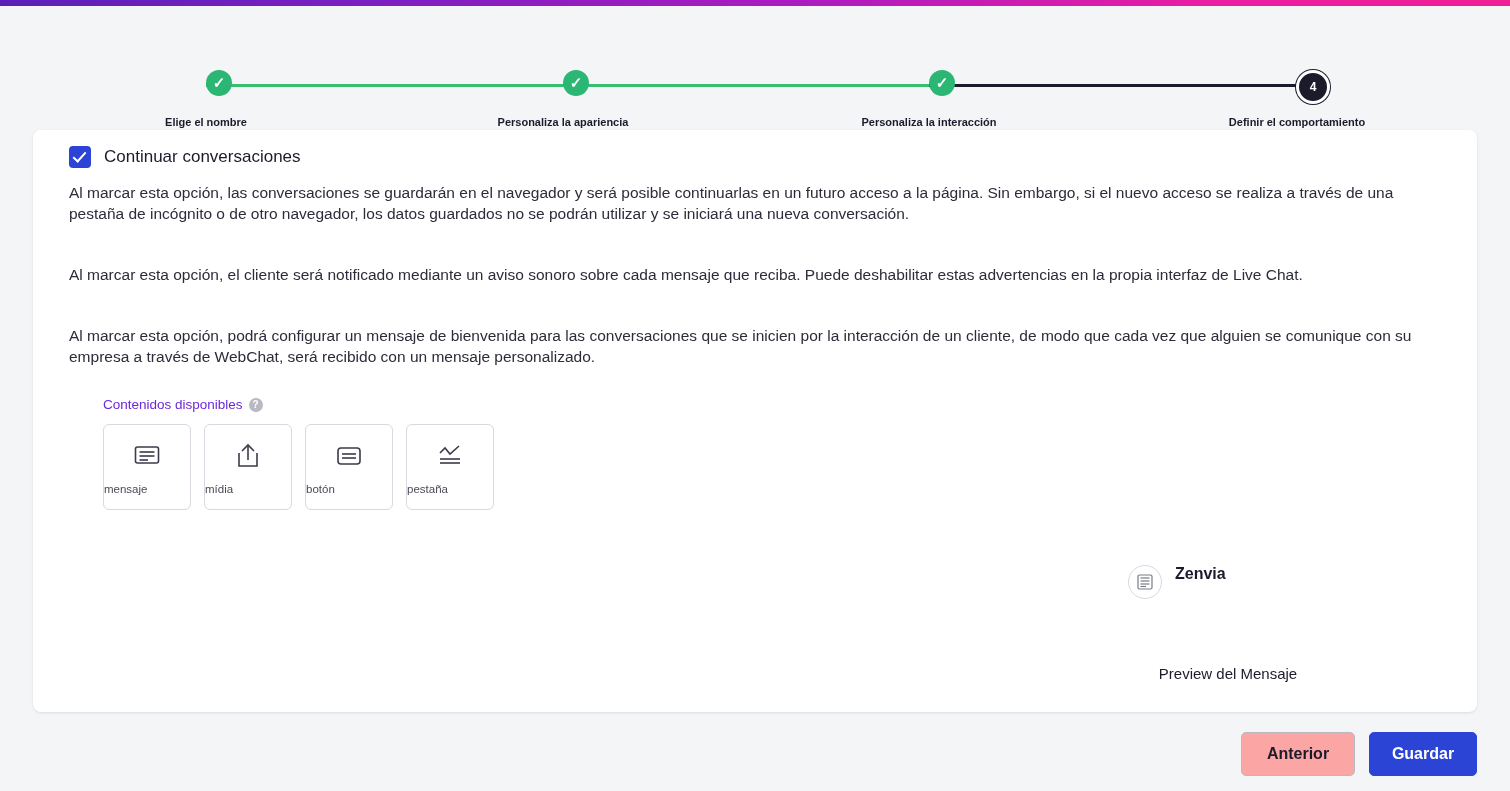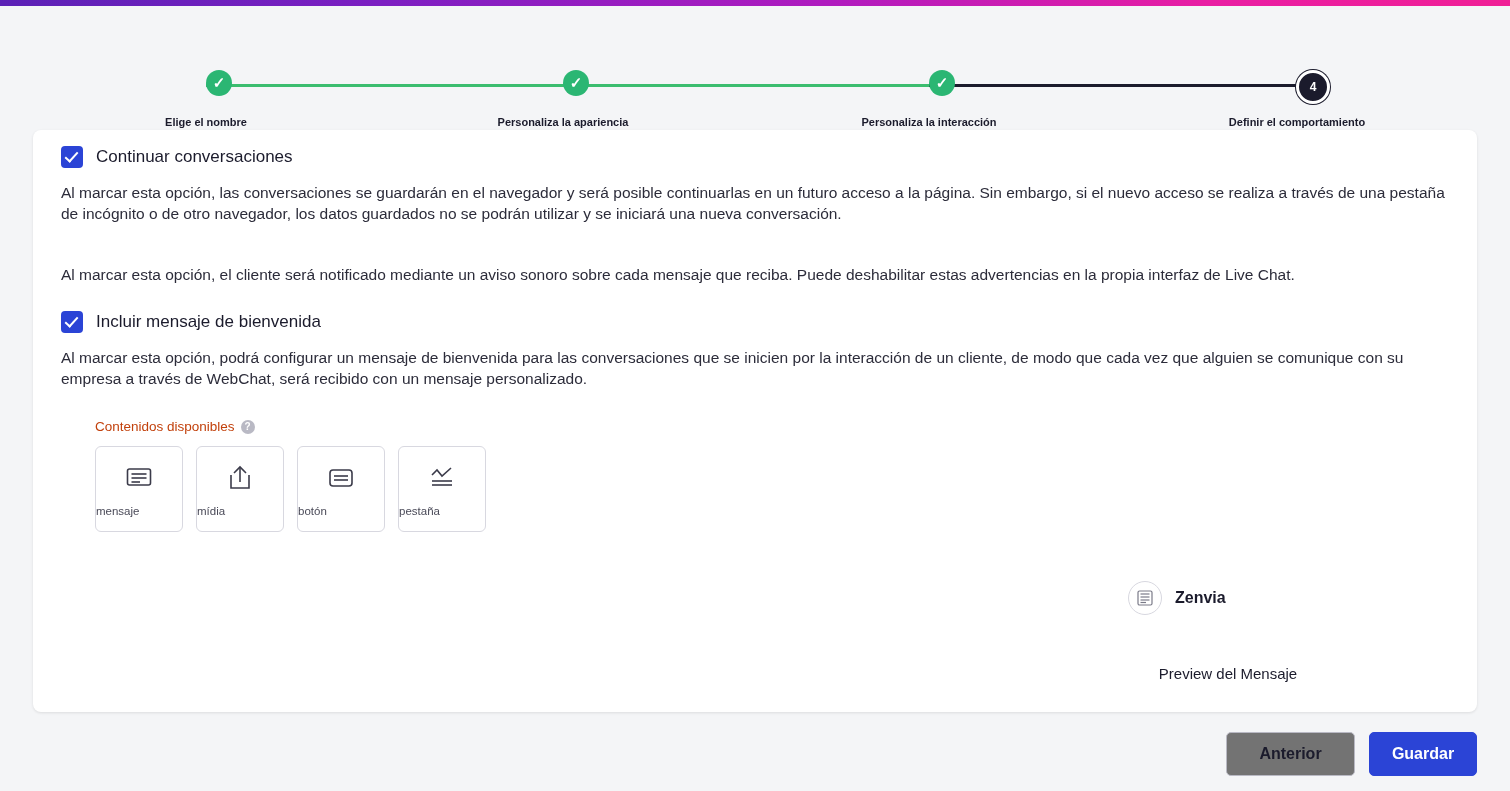--- a/index.html
+++ b/index.html
@@ -106,21 +106,21 @@
   .card {
     position: absolute;
     left: 33px;
     top: 130px;
     width: 1444px;
     height: 582px;
     background: #ffffff;
     border-radius: 8px;
     box-shadow: 0 1px 3px rgba(0,0,0,0.10);
     box-sizing: border-box;
-    padding: 16px 14px 0 14px;
+    padding: 16px 14px 0 22px;
   }
 
   .opt-row {
     display: flex;
     align-items: center;
     margin-left: 0;
   }
   .checkbox {
     width: 22px;
     height: 22px;
@@ -156,21 +156,21 @@
   .spacer-26 { height: 26px; }
 
   
   .contents-header {
     display: flex;
     align-items: center;
     margin: 30px 0 0 48px;
   }
   .contents-title {
     font-size: 13.5px;
-    color: #c2410c;
+    color: #6d28d9;
   }
   .help-icon {
     width: 14px;
     height: 14px;
     border-radius: 50%;
     background: #b9b9c4;
     color: #ffffff;
     font-size: 10px;
     line-height: 14px;
     text-align: center;
@@ -205,22 +205,20 @@
     color: #4a4a58;
     margin-top: 10px;
   }
 
   
   .brand-row {
     position: absolute;
     left: 1095px;
     top: 435px;
     display: flex;
-    align-items: center;
-    margin-top: 16px;
   }
   .brand-avatar {
     width: 32px;
     height: 32px;
     border-radius: 50%;
     border: 1px solid #d8d8e0;
     background: #ffffff;
     display: flex;
     align-items: center;
     justify-content: center;
@@ -253,24 +251,24 @@
     border-radius: 5px;
     font-size: 16px;
     font-weight: bold;
     display: flex;
     align-items: center;
     justify-content: center;
     cursor: pointer;
     box-sizing: border-box;
   }
   .btn-secondary {
-    width: 129px;
+    width: 114px;
     border: 1px solid #b9b9c4;
     color: #1b1b2c;
-    background: #737373;
+    background: #fca5a5;
     margin-right: 14px;
   }
   .btn-primary {
     width: 108px;
     background: #2b44d6;
     color: #ffffff;
     border: 1px solid #2b44d6;
   }
 </style>
 </head>
@@ -327,24 +325,20 @@
     <span class="opt-label">Continuar conversaciones</span>
   </div>
   <div class="opt-desc">Al marcar esta opción, las conversaciones se guardarán en el navegador y será posible continuarlas en un futuro acceso a la página. Sin embargo, si el nuevo acceso se realiza a través de una pestaña de incógnito o de otro navegador, los datos guardados no se podrán utilizar y se iniciará una nueva conversación.</div>
 
   <div class="spacer-26"></div>
 
   <div class="opt-desc">Al marcar esta opción, el cliente será notificado mediante un aviso sonoro sobre cada mensaje que reciba. Puede deshabilitar estas advertencias en la propia interfaz de Live Chat.</div>
 
   <div class="spacer-26"></div>
 
-  <div class="opt-row">
-    <span class="checkbox"></span>
-    <span class="opt-label">Incluir mensaje de bienvenida</span>
-  </div>
   <div class="opt-desc">Al marcar esta opción, podrá configurar un mensaje de bienvenida para las conversaciones que se inicien por la interacción de un cliente, de modo que cada vez que alguien se comunique con su empresa a través de WebChat, será recibido con un mensaje personalizado.</div>
 
   <div class="contents-header">
     <span class="contents-title">Contenidos disponibles</span>
     <span class="help-icon">?</span>
   </div>
 
   <div class="tiles">
     <div class="tile">
       <span class="tile-icon">

